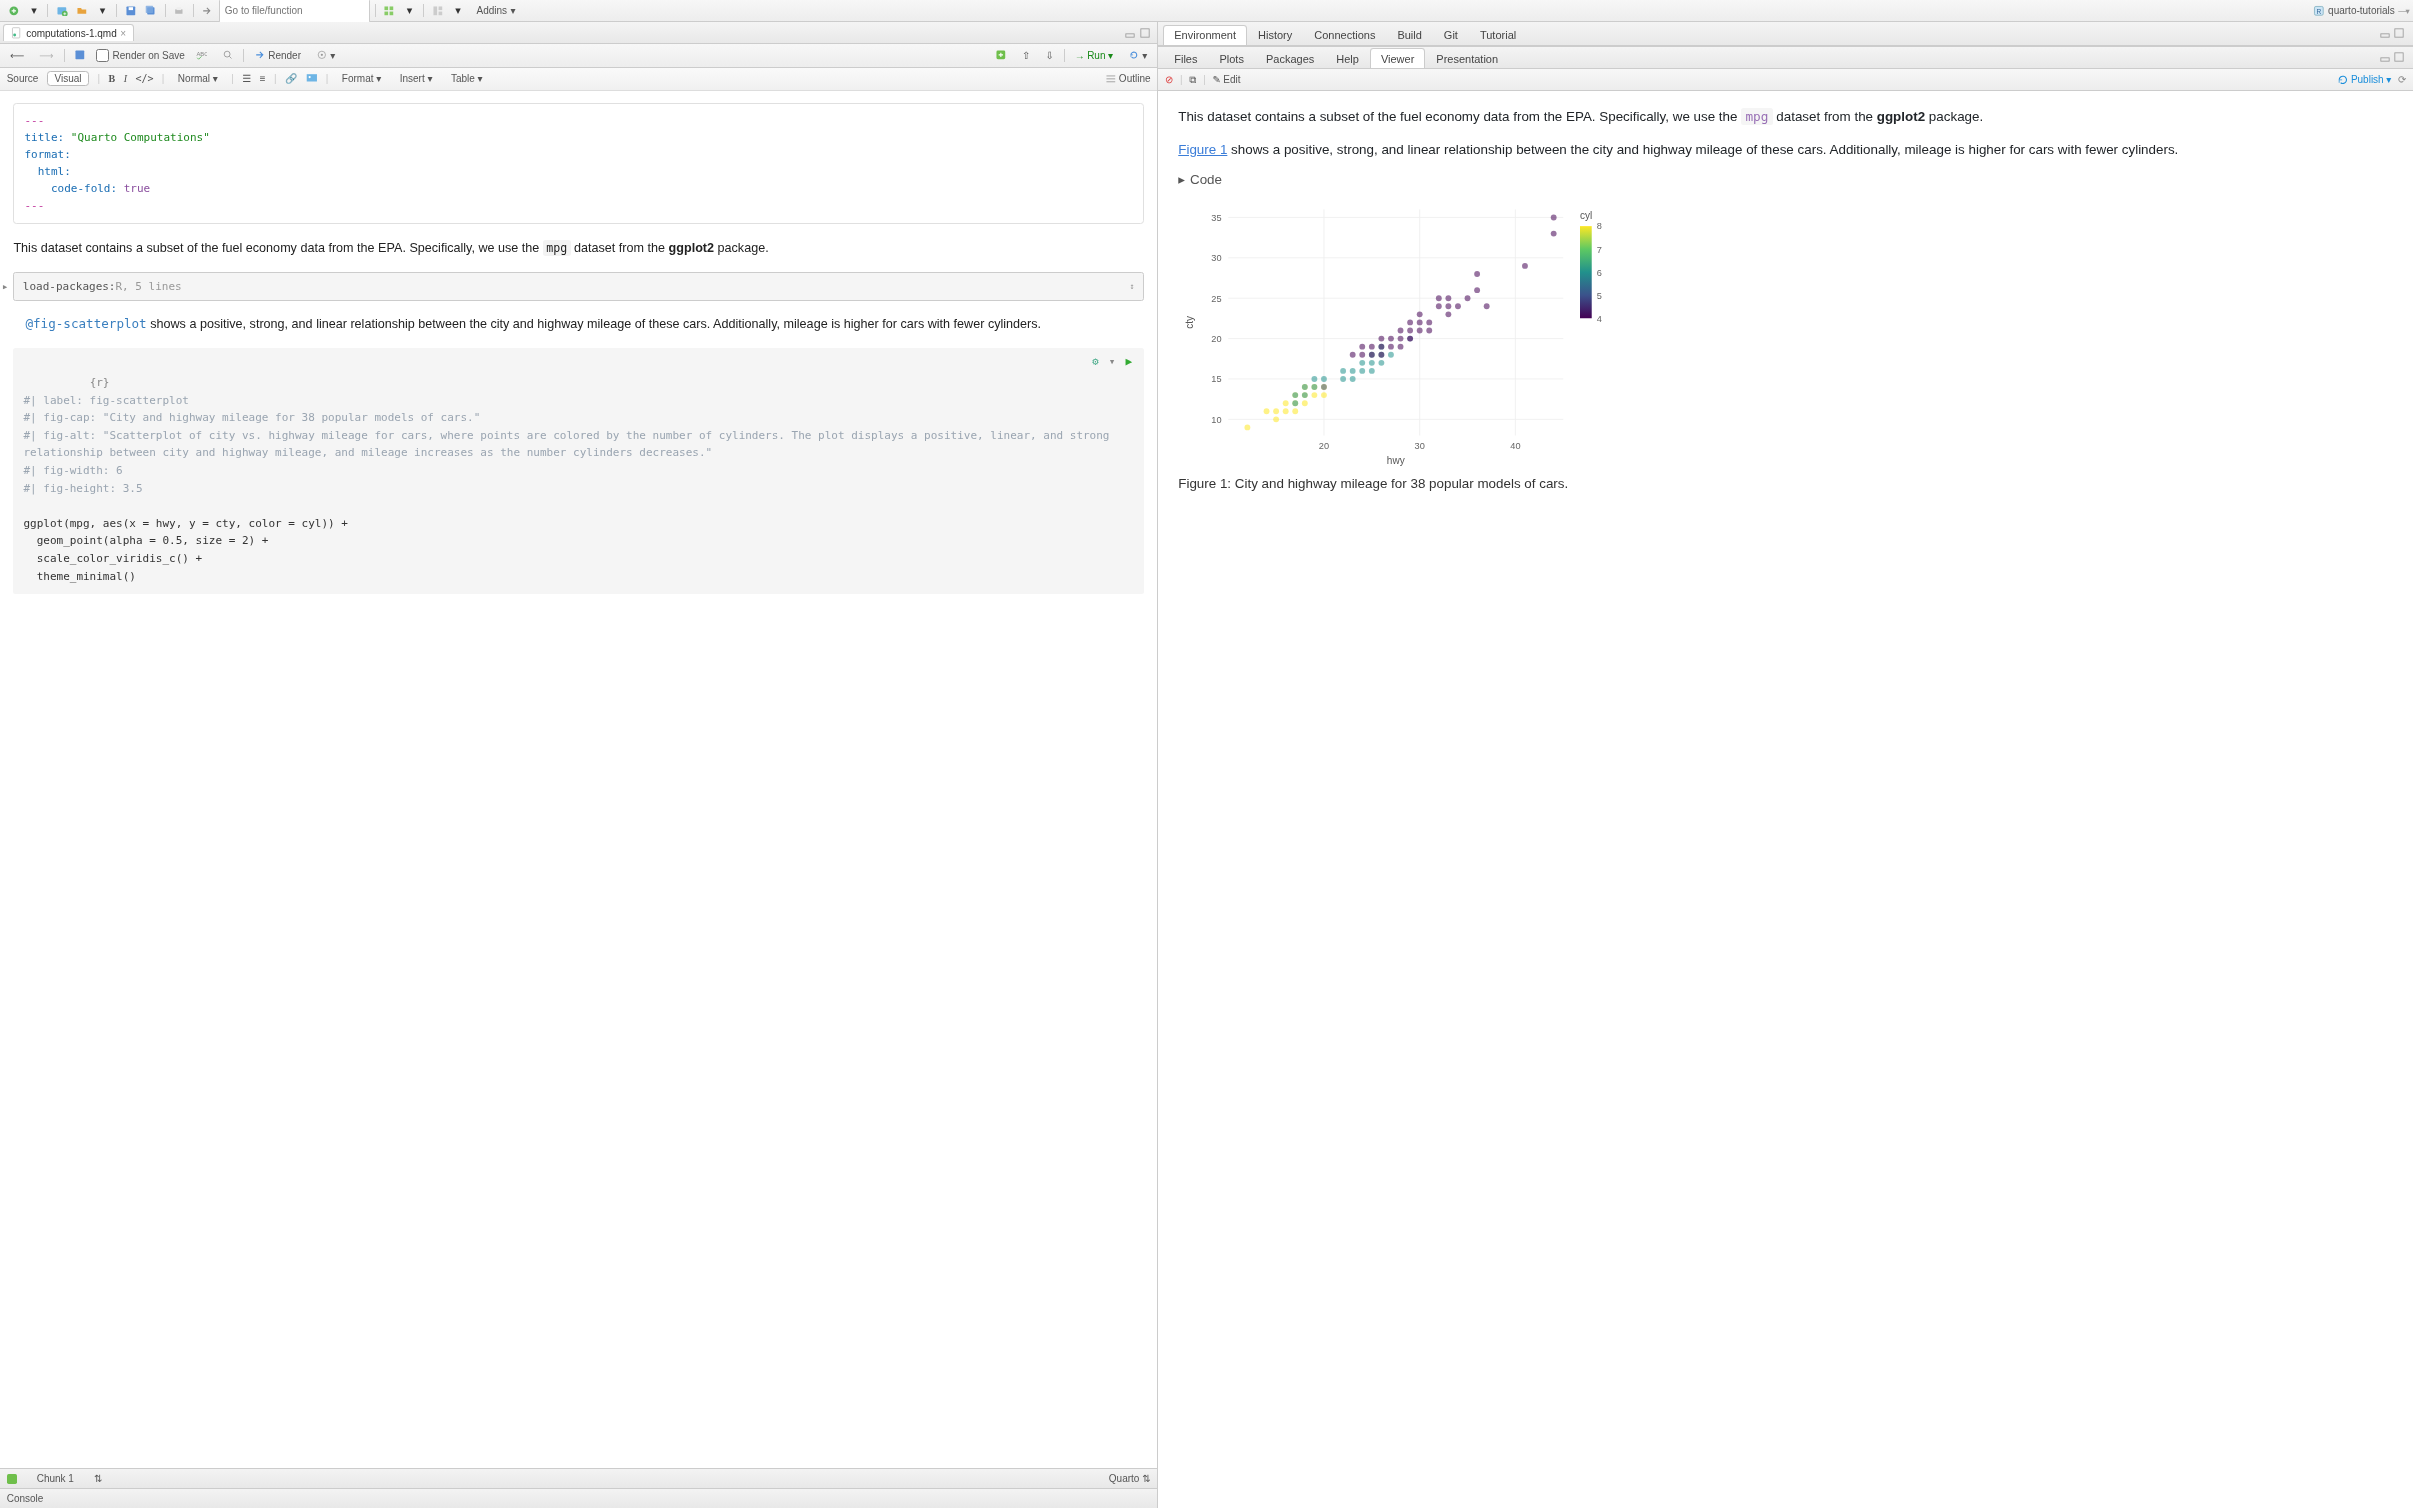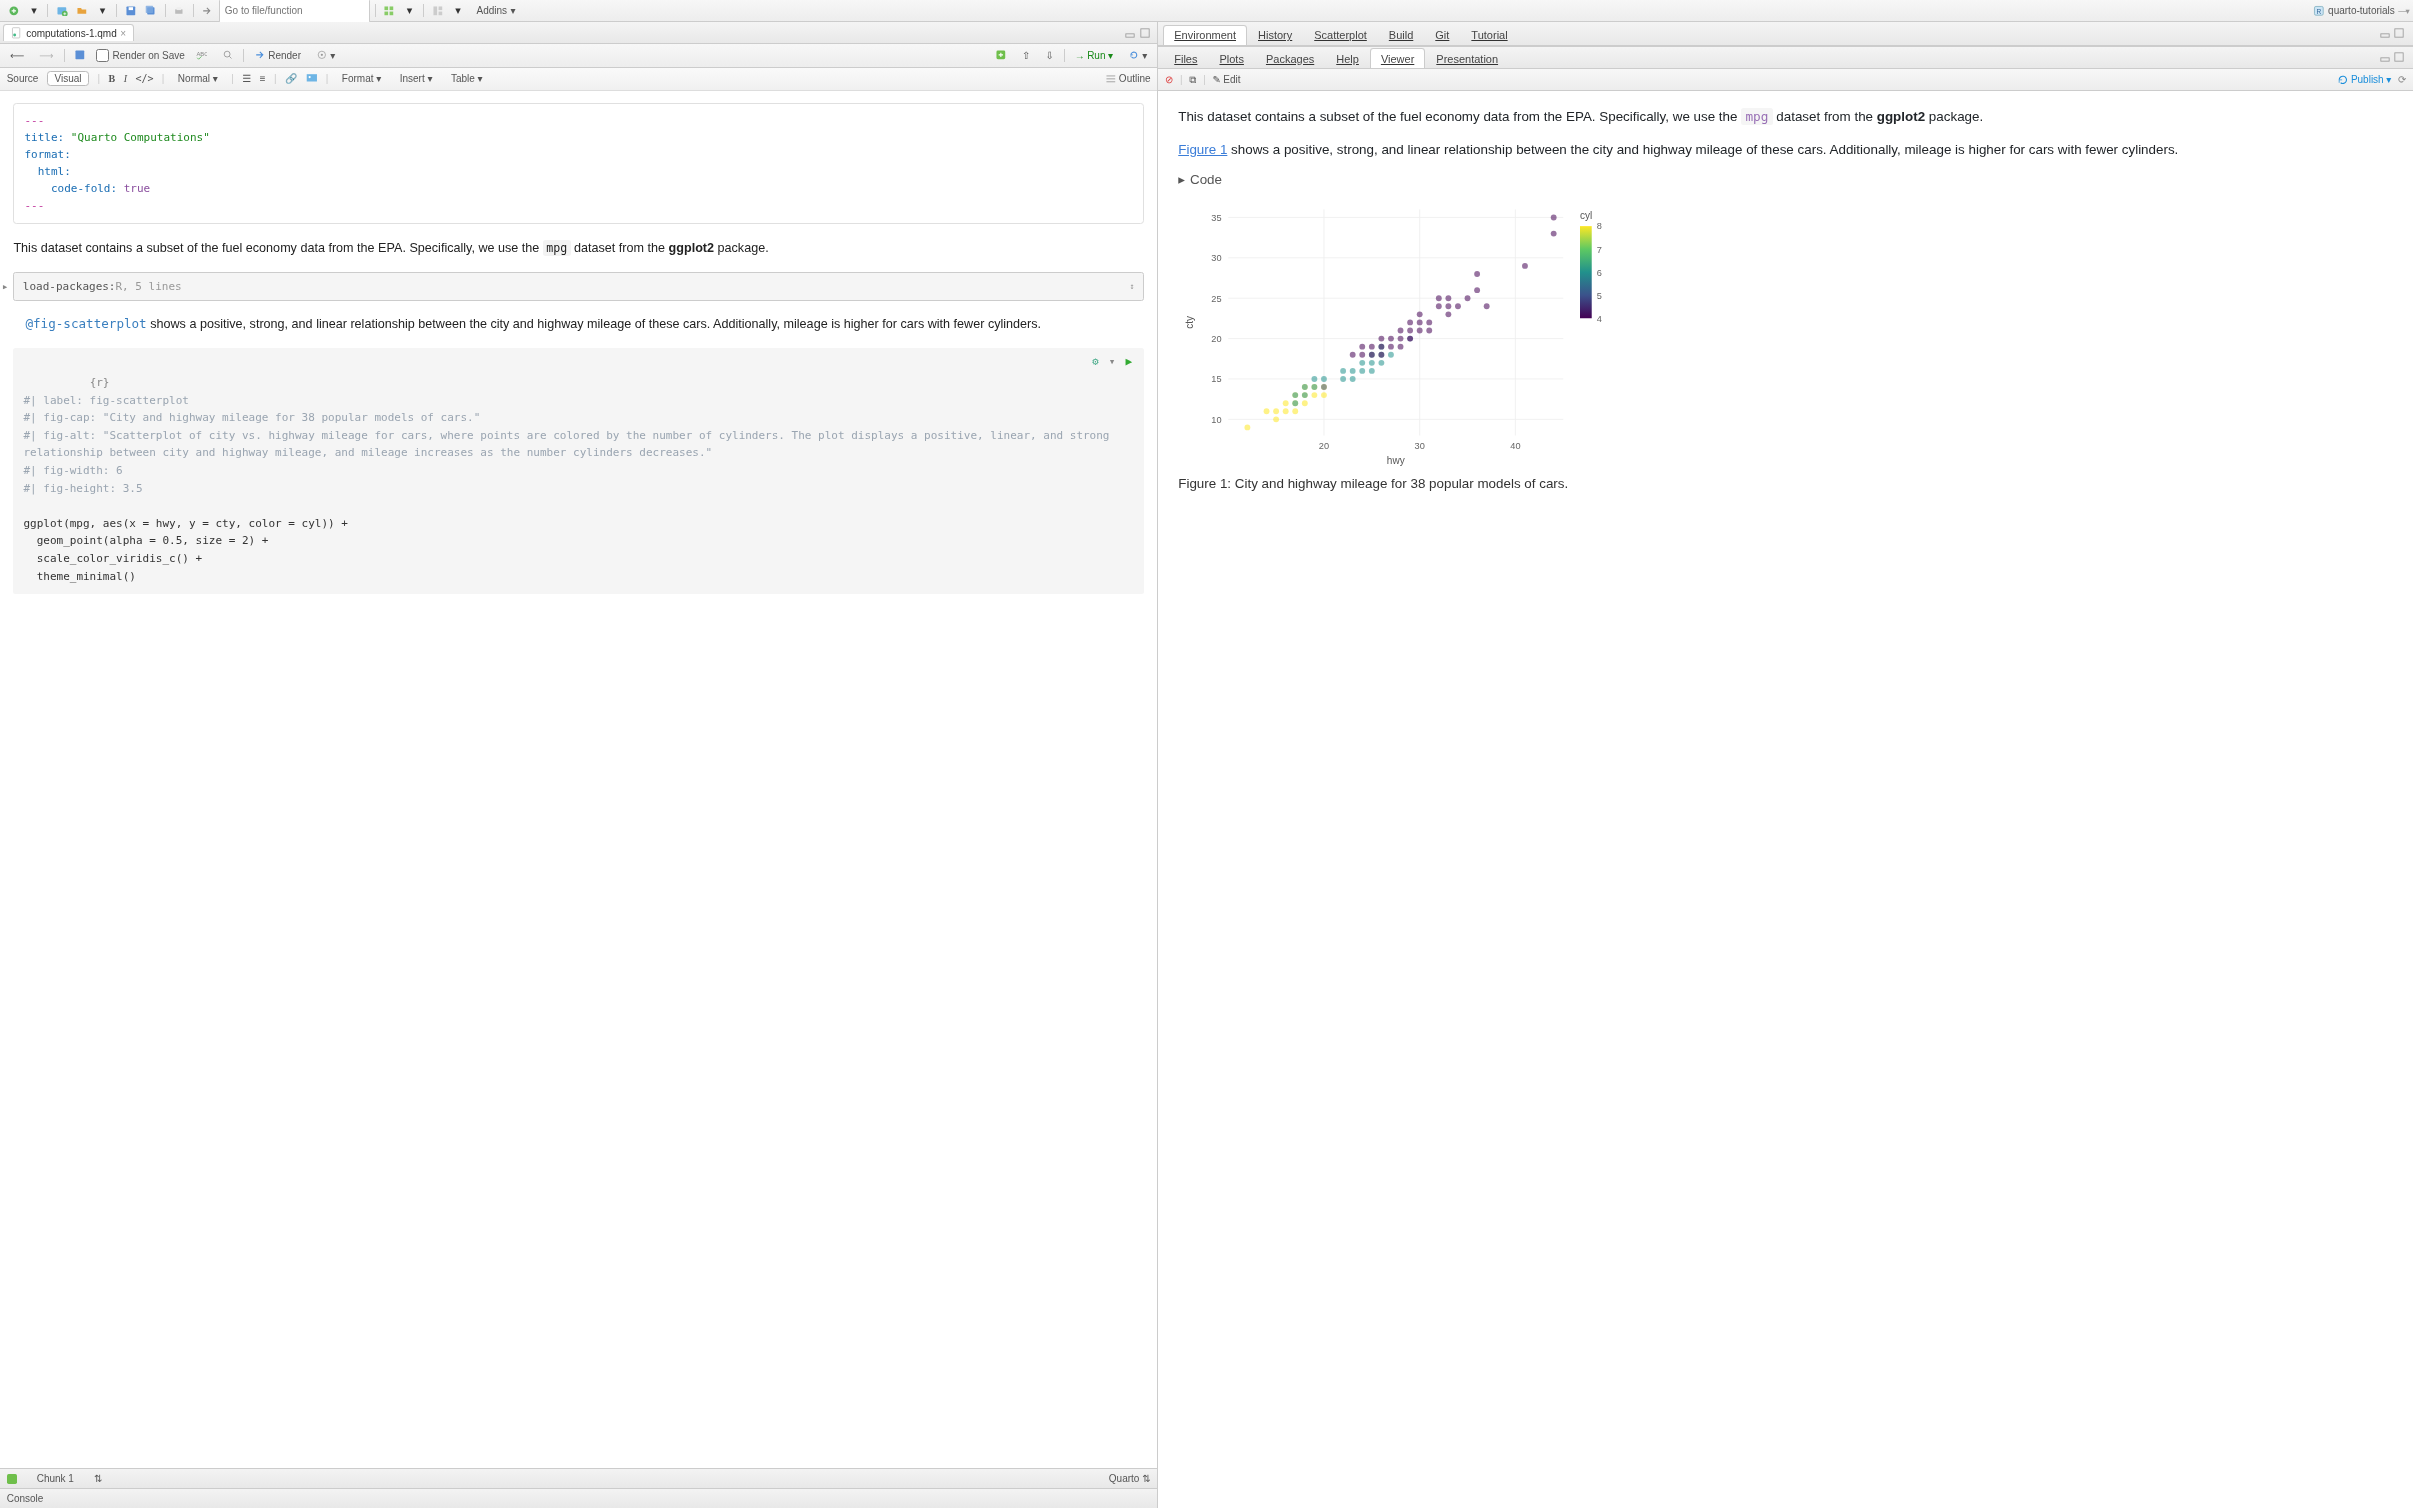--- a/index.html
+++ b/index.html
@@ -62,21 +62,21 @@
 .cc-comment { color: #9aa5b1; }
 .cc-fn { color: #333; }
 
 
 .btm-status { height: 20px; background: linear-gradient(#f3f3f3,#e8e8e8); border-top: 0.8px solid #ccc; display: flex; align-items: center; padding: 0 6.7px; font-size: 10px; color: #555; }
 .btm-status .right { margin-left:auto; }
 .chunk-badge { display:inline-flex;align-items:center;gap:20px; }
 .chunk-badge .cb-box { width:10px;height:10px;background:#6fbf4b;border-radius:1.7px;display:inline-block; }
 
 
-.rp-tabs { height: 23.5px; background: linear-gradient(#f4f4f4,#e8e8e8); border-bottom: 0.8px solid #ccc; display: flex; align-items: flex-end; padding: 0 5px; gap: 0; text-decoration: underline; }
+.rp-tabs { height: 23.5px; background: linear-gradient(#f4f4f4,#e8e8e8); border-bottom: 0.8px solid #ccc; display: flex; align-items: flex-end; padding: 0 5px; gap: 0; }
 .rp-tab { padding: 3.4px 10px; font-size: 11px; color: #444; cursor: pointer; border: 0.8px solid transparent; border-bottom: none; }
 .rp-tab.active { background: #fff; border-color: #ccc; border-radius: 3.4px 3.4px 0 0; }
 .rp-tabs .spacer { flex:1; }
 
 .rp-subtoolbar { height: 22px; background: linear-gradient(#f7f7f7,#ededed); border-bottom: 0.8px solid #ccc; display: flex; align-items: center; padding: 0 6.7px; gap: 6.7px; font-size: 10px; color: #555; }
 .rp-subtoolbar .right { margin-left:auto; display:flex;align-items:center;gap:6.7px; }
 .publish-btn { color: #1a8edb; display:flex;align-items:center;gap:2.5px; cursor:pointer; }
 
 
 .viewer-scroll { flex:1; overflow:auto; padding: 15px 20px; }
@@ -346,21 +346,21 @@
     </div>
     <div class="btm-status" style="border-top:0.8px solid #ccc">
       <span>Console</span>
     </div>
   </div>
 
   <div class="right-pane">
     <div class="rp-tabs" id="env-tabs">
       <div class="rp-tab active">Environment</div>
         <div class="rp-tab">History</div>
-        <div class="rp-tab">Scatterplot</div>
+        <div class="rp-tab">Connections</div>
         <div class="rp-tab">Build</div>
         <div class="rp-tab">Git</div>
         <div class="rp-tab">Tutorial</div>
         <div class="spacer"></div>
       <div class="win-icons" style="align-self:center">
         <div class="wi">
             <svg width="10" height="10" viewBox="0 0 12 12">
               <rect x="1" y="7" width="10" height="4" fill="none" stroke="#999"></rect>
             </svg>
           </div>

